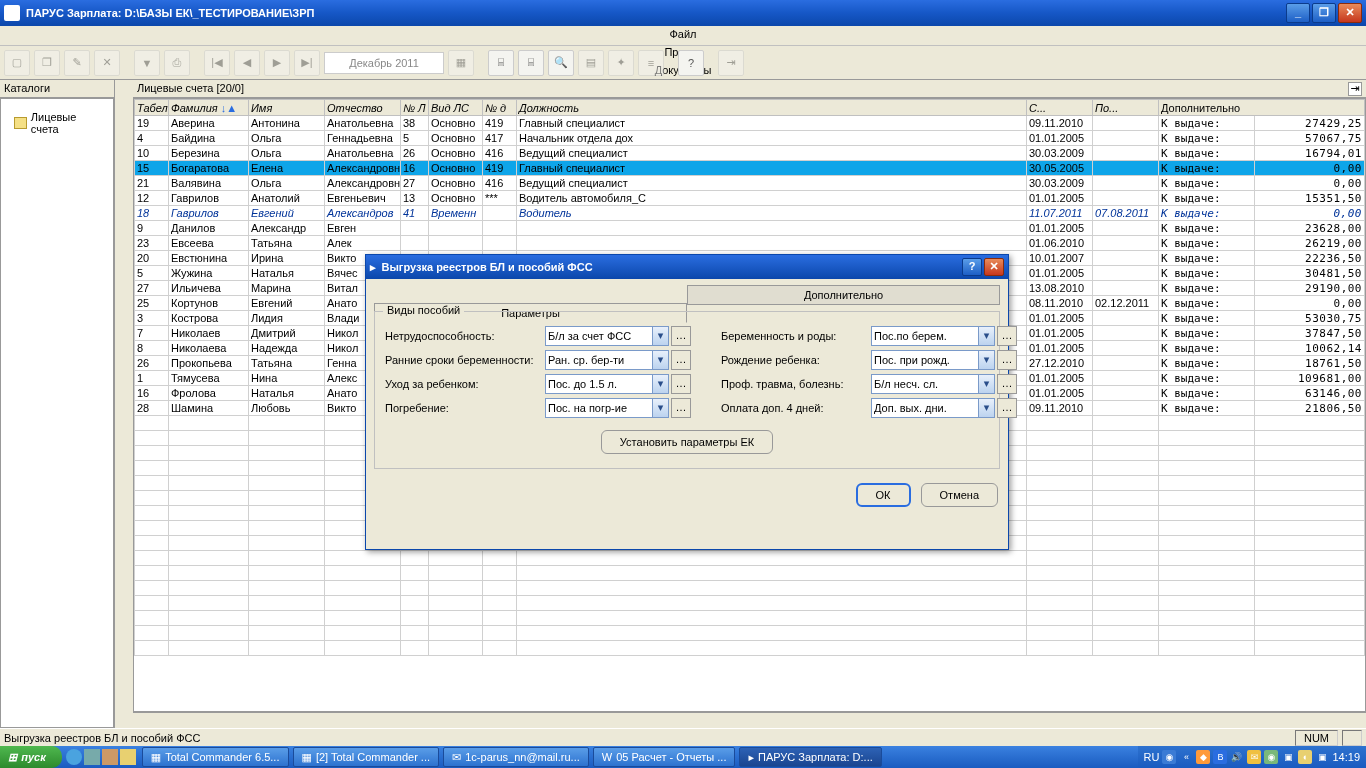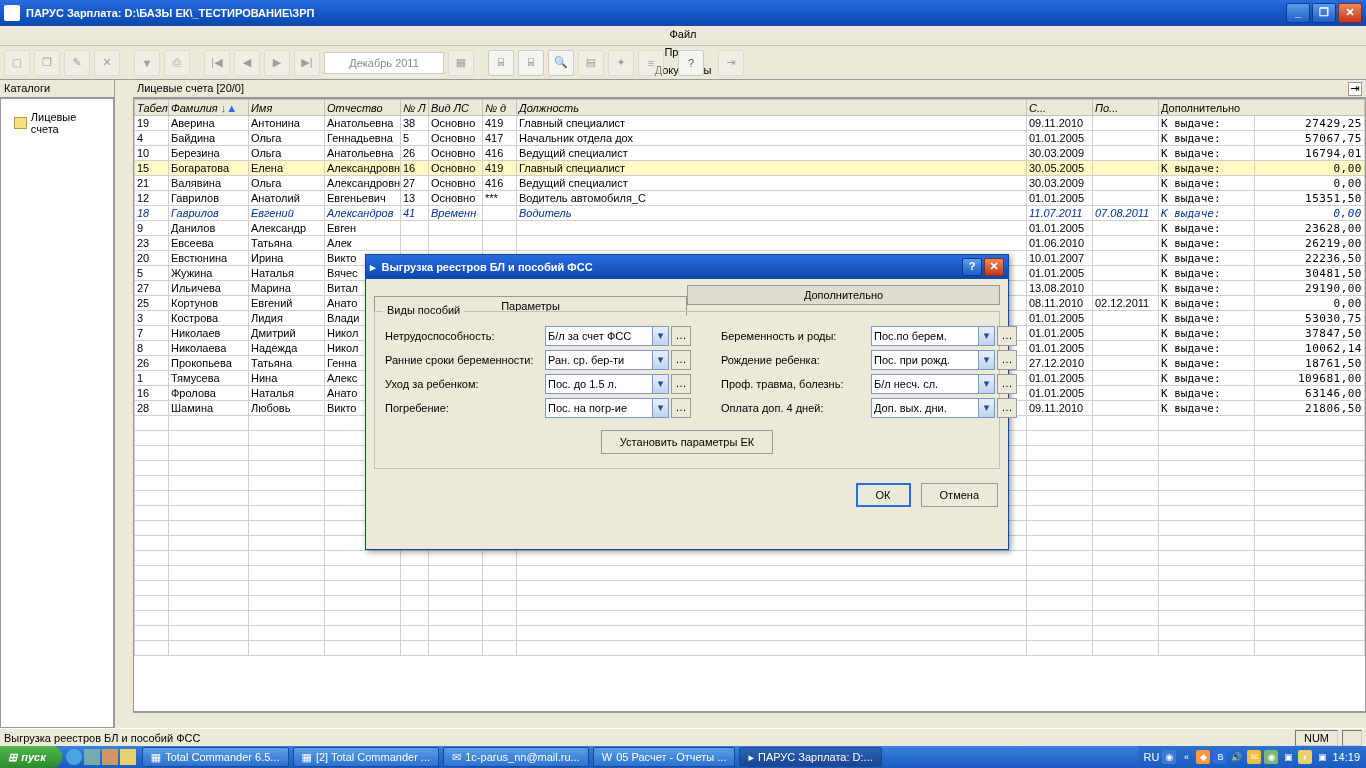--- a/index.html
+++ b/index.html
@@ -23,21 +23,21 @@
 .tree-area { flex:1; background:#fff; border:1px solid #999; margin:0; padding:11px;}
 .tree-item { padding:1px 2px; display:flex; align-items:center; gap:4px;}
 .tree-icon { width:14px; height:12px; background:#f5e085; border:1px solid #b89b2f;}
 .right-panel { flex:1; display:flex; flex-direction:column; position:relative;}
 .grid-header-bar { height:18px; background:#ece9d8; border-bottom:1px solid #999; padding:2px 4px; display:flex; justify-content:space-between;}
 .grid-header-bar .expand-btn { width:14px; height:14px; border:1px solid #999; background:#fff; text-align:center; line-height:11px;}
 .grid { flex:1; overflow:hidden; background:#fff; border:1px solid #999; position:relative;}
 .grid table { border-collapse:collapse; width:100%; table-layout:fixed;}
 .grid th { background:#ece9d8; border:1px solid #c0c0c0; padding:1px 2px; text-align:left; font-weight:normal; font-style:italic; height:16px; overflow:hidden; white-space:nowrap;}
 .grid td { border:1px solid #d0d0d0; padding:0 2px; height:15px; overflow:hidden; white-space:nowrap; text-overflow:clip;}
-.grid tr.selected td { background:#fef9c3; }
+.grid tr.selected td { background:#0ea5e9; }
 .grid tr.italic td { font-style:italic; color:#003399; }
 .grid td.num { text-align:right; font-family: monospace; letter-spacing:0.5px;}
 .grid td.label { font-family: monospace; }
 .hscroll { height:16px; background:#ece9d8; border-top:1px solid #999;}
 .statusbar { position:absolute; bottom:22px; left:0; right:0; height:18px; background:#ece9d8; border-top:1px solid #fff; display:flex; align-items:center; padding:0 4px; justify-content:space-between;}
 .statusbar .cell { border:1px inset #ccc; padding:0 8px; height:16px; line-height:14px;}
 .taskbar { position:absolute; bottom:0; left:0; right:0; height:22px; background: linear-gradient(to bottom,#3a81e0,#1a5bc0); display:flex; align-items:center;}
 .start-btn { height:22px; padding:0 16px 0 8px; background: linear-gradient(to bottom,#4fb84f,#2d8a2d); color:#fff; font-weight:bold; font-style:italic; border-radius:0 10px 10px 0; display:flex; align-items:center; gap:4px;}
 .task-item { height:20px; margin:1px 2px; padding:0 8px; background:linear-gradient(to bottom,#5a9de8,#2d72cf); border:1px solid #1a4b9b; border-radius:2px; color:#fff; display:flex; align-items:center; gap:4px; max-width:170px; overflow:hidden; white-space:nowrap;}
 .task-item.active { background:linear-gradient(to bottom,#2d62b5,#1a4590);}
@@ -49,32 +49,32 @@
 
 .dialog-overlay { position:absolute; top:0; left:0; right:0; bottom:0; pointer-events:none;}
 .dialog { position:absolute; left:365px; top:254px; width:644px; height:296px; background:#ece9d8; border:1px solid #0b47ab; box-shadow:2px 2px 6px rgba(0,0,0,0.4); pointer-events:auto;}
 .dialog .dlg-title { height:24px; background: linear-gradient(to bottom,#2a6de0,#0b47ab); color:#fff; font-weight:bold; display:flex; align-items:center; padding:0 4px; gap:6px;}
 .dlg-title .dlg-btns { margin-left:auto; display:flex; gap:2px;}
 .dlg-title .dlg-btn { width:20px; height:18px; border:1px solid #0b3b8b; border-radius:2px; background:linear-gradient(to bottom,#5a9de8,#1d5fc6); color:#fff; text-align:center; line-height:15px; font-weight:bold;}
 .dlg-title .dlg-btn.close { background:linear-gradient(to bottom,#e88b5a,#c6371d); border-color:#8b2b0b;}
 .dlg-body { padding:6px 8px;}
 .tabs { display:flex; }
 .tab { flex:1; height:20px; border:1px solid #999; background:#ece9d8; text-align:center; line-height:18px; }
-.tab.active { background:#ece9d8; border-bottom:1px solid #ece9d8; position:relative; top:11px;}
+.tab.active { background:#ece9d8; border-bottom:1px solid #ece9d8; position:relative; top:18px;}
 .tab:not(.active){ background:#e0ddd0;}
 .groupbox { border:1px solid #c0c0c0; margin-top:6px; padding:10px 10px 14px 10px; position:relative;}
 .groupbox .legend { position:absolute; top:-8px; left:8px; background:#ece9d8; padding:0 4px;}
 .field-row { display:flex; align-items:center; margin:4px 0; gap:10px;}
 .field-label { width:150px; }
 .field-label.col2 { width:140px; }
 .combo { display:flex; }
 .combo input { width:108px; height:20px; border:1px solid #7a9ac9; padding:0 2px; background:#fff;}
 .combo .dd { width:16px; height:20px; border:1px solid #7a9ac9; border-left:none; background:linear-gradient(to bottom,#e8f0fb,#bcd3ef); text-align:center; line-height:17px; color:#2a4e8a; cursor:pointer;}
 .combo .dots { width:20px; height:20px; border:1px solid #999; margin-left:2px; background:#ece9d8; text-align:center; line-height:17px;}
-.btn { height:24px; padding:0 18px; border:1px solid #999; background:#ece9d8; border-radius:0;}
+.btn { height:24px; padding:0 18px; border:1px solid #999; background:#ece9d8; border-radius:6px;}
 .btn-row { display:flex; justify-content:flex-end; gap:10px; padding:8px 10px;}
 .center-btn { display:flex; justify-content:center; margin-top:8px;}
 .cols { display:flex; gap:30px;}
 .col { flex:1;}
 </style>
 </head>
 <body>
 
 <div class="titlebar">
   <div class="app-icon">▸</div>

